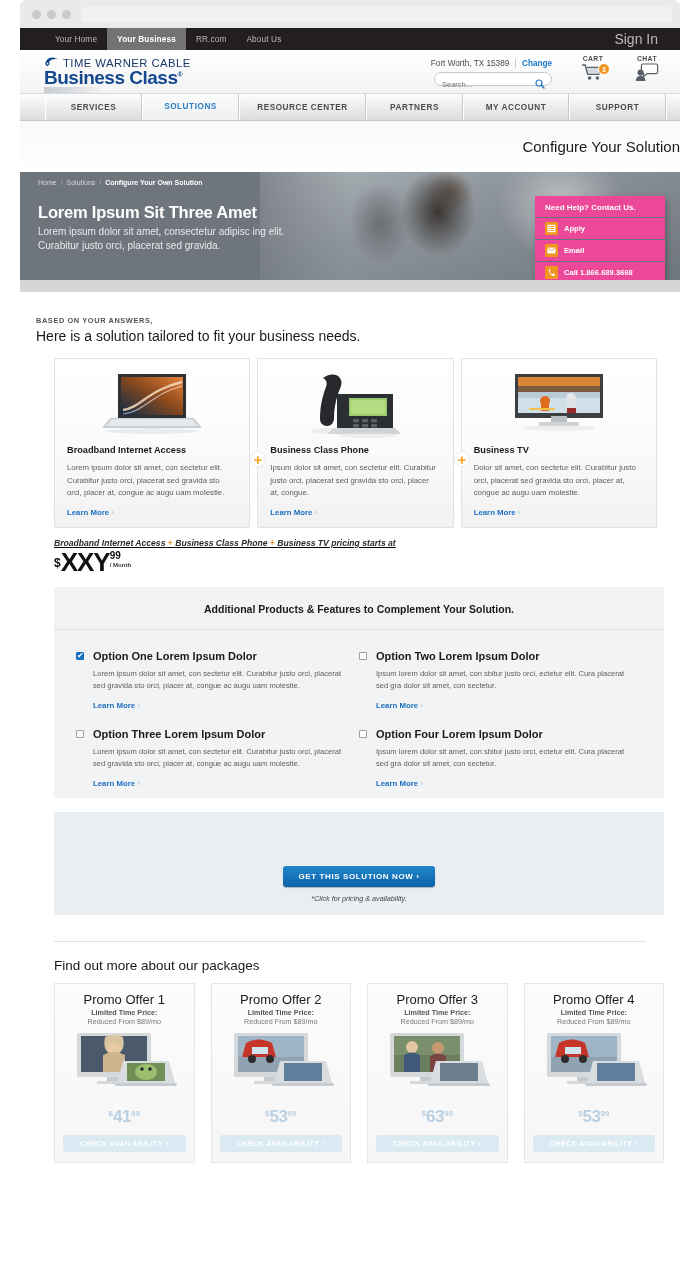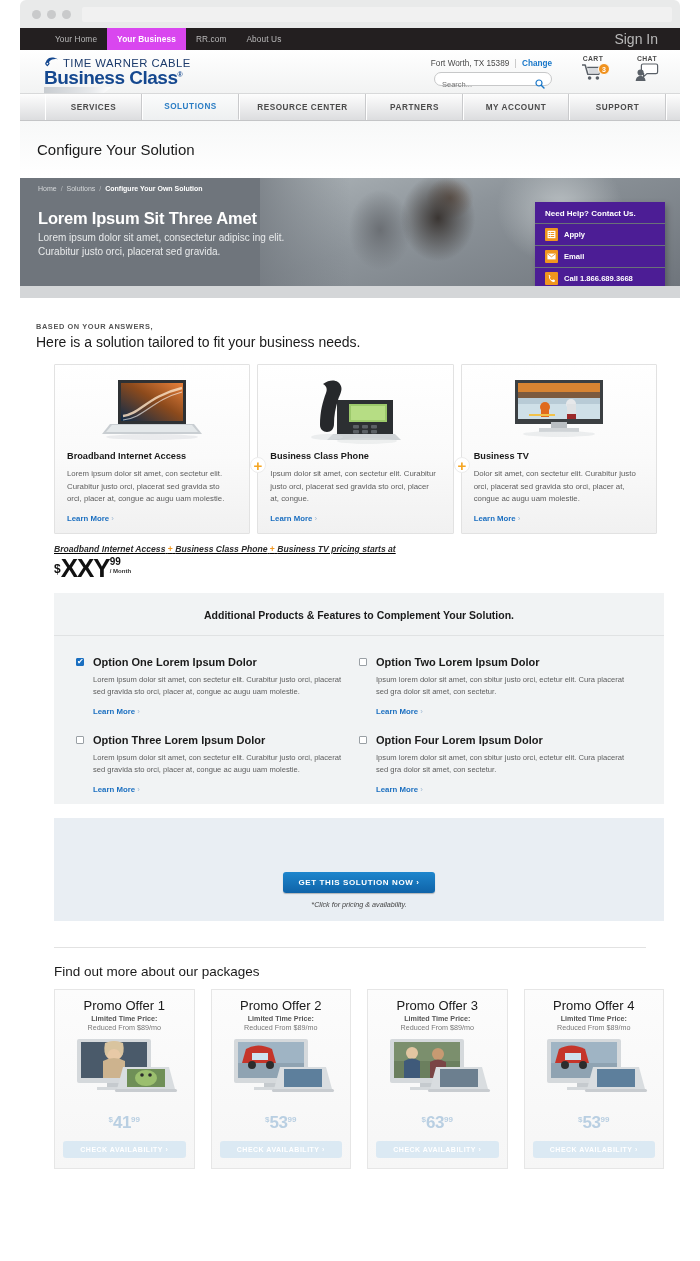--- a/index.html
+++ b/index.html
@@ -28,21 +28,21 @@
 
   
   .utilbar {
     height: 22px; background: #231f20; position: relative;
   }
   .utilbar-inner { position: relative; height: 22px; padding-left: 25px; display: flex; align-items: stretch; }
   .util-link {
     color: #b9b9b9; font-size: 8.3px; padding: 0 10px; display: flex; align-items: center;
     letter-spacing: .1px;
   }
-  .util-link.active { background: #d946ef; color: #ffffff; font-weight: bold; }
+  .util-link.active { background: #737373; color: #ffffff; font-weight: bold; }
   .util-signin { position: absolute; right: 22px; top: 0; height: 22px; display: flex; align-items: center;
     color: #b9b9b9; font-size: 14px; }
 
   
   .header {
     height: 44px; background: linear-gradient(#ffffff, #f2f3f3);
     border-bottom: 1px solid #d8d9da; position: relative;
   }
   .logo { position: absolute; left: 24px; top: 6px; width: 230px; }
   .logo-top { display: flex; align-items: center; gap: 4px; }
@@ -95,22 +95,22 @@
     background: linear-gradient(#fdfdfd, #dcdddf);
   }
   .navtab.active {
     color: #2b7dc4; background: linear-gradient(#fbfcfc, #eef0f1);
     border-bottom: 1px solid #eef0f1;
   }
   .navtail { flex: 1 1 auto; background: linear-gradient(#fdfdfd, #dcdddf); border-left: 1px solid #ffffff; }
 
   
   .pagetitle-band {
-    height: 57px; background: linear-gradient(#f7f8f8, #ffffff);
-    display: flex; align-items: center; padding-left: 17px;
+    height: 51px; background: linear-gradient(#f7f8f8, #ffffff);
+    display: flex; align-items: center; padding-left: 17px; justify-content: flex-end;
   }
   .pagetitle { font-size: 15px; color: #1a1a1a; font-weight: normal; }
 
   
   .hero { position: relative; height: 108px; overflow: hidden; background: #6f757c; }
   .hero-photo {
     position: absolute; right: 0; top: 0; width: 420px; height: 108px;
     background:
       radial-gradient(ellipse 60px 70px at 178px 40px, #3a3532 0%, #3a353200 62%),
       radial-gradient(ellipse 34px 30px at 190px 20px, #6d5f55 0%, #6d5f5500 70%),
@@ -131,21 +131,21 @@
   .hero-h1 {
     position: absolute; left: 18px; top: 31px; font-size: 16.5px; color: #ffffff;
     font-weight: bold; letter-spacing: -.2px; z-index: 4;
   }
   .hero-p {
     position: absolute; left: 18px; top: 53px; width: 272px; font-size: 10px;
     color: #e8eaeb; line-height: 14px; z-index: 4;
   }
   .helpbox {
     position: absolute; right: 15px; top: 24px; width: 130px; z-index: 6;
-    background: #4c1d95; box-shadow: 2px 3px 6px rgba(0,0,0,.25); padding: 7px 0 6px 0;
+    background: #ec4899; box-shadow: 2px 3px 6px rgba(0,0,0,.25); padding: 7px 0 6px 0;
   }
   .helpbox-title { font-size: 8px; font-weight: bold; color: #ffffff; padding: 0 0 5px 10px; }
   .help-row {
     display: flex; align-items: center; gap: 6px; padding: 4px 10px;
     border-top: 1px solid #6a7178;
   }
   .help-ico {
     width: 13px; height: 13px; background: #f0961e; border-radius: 1px; flex: 0 0 13px;
     display: flex; align-items: center; justify-content: center;
   }

